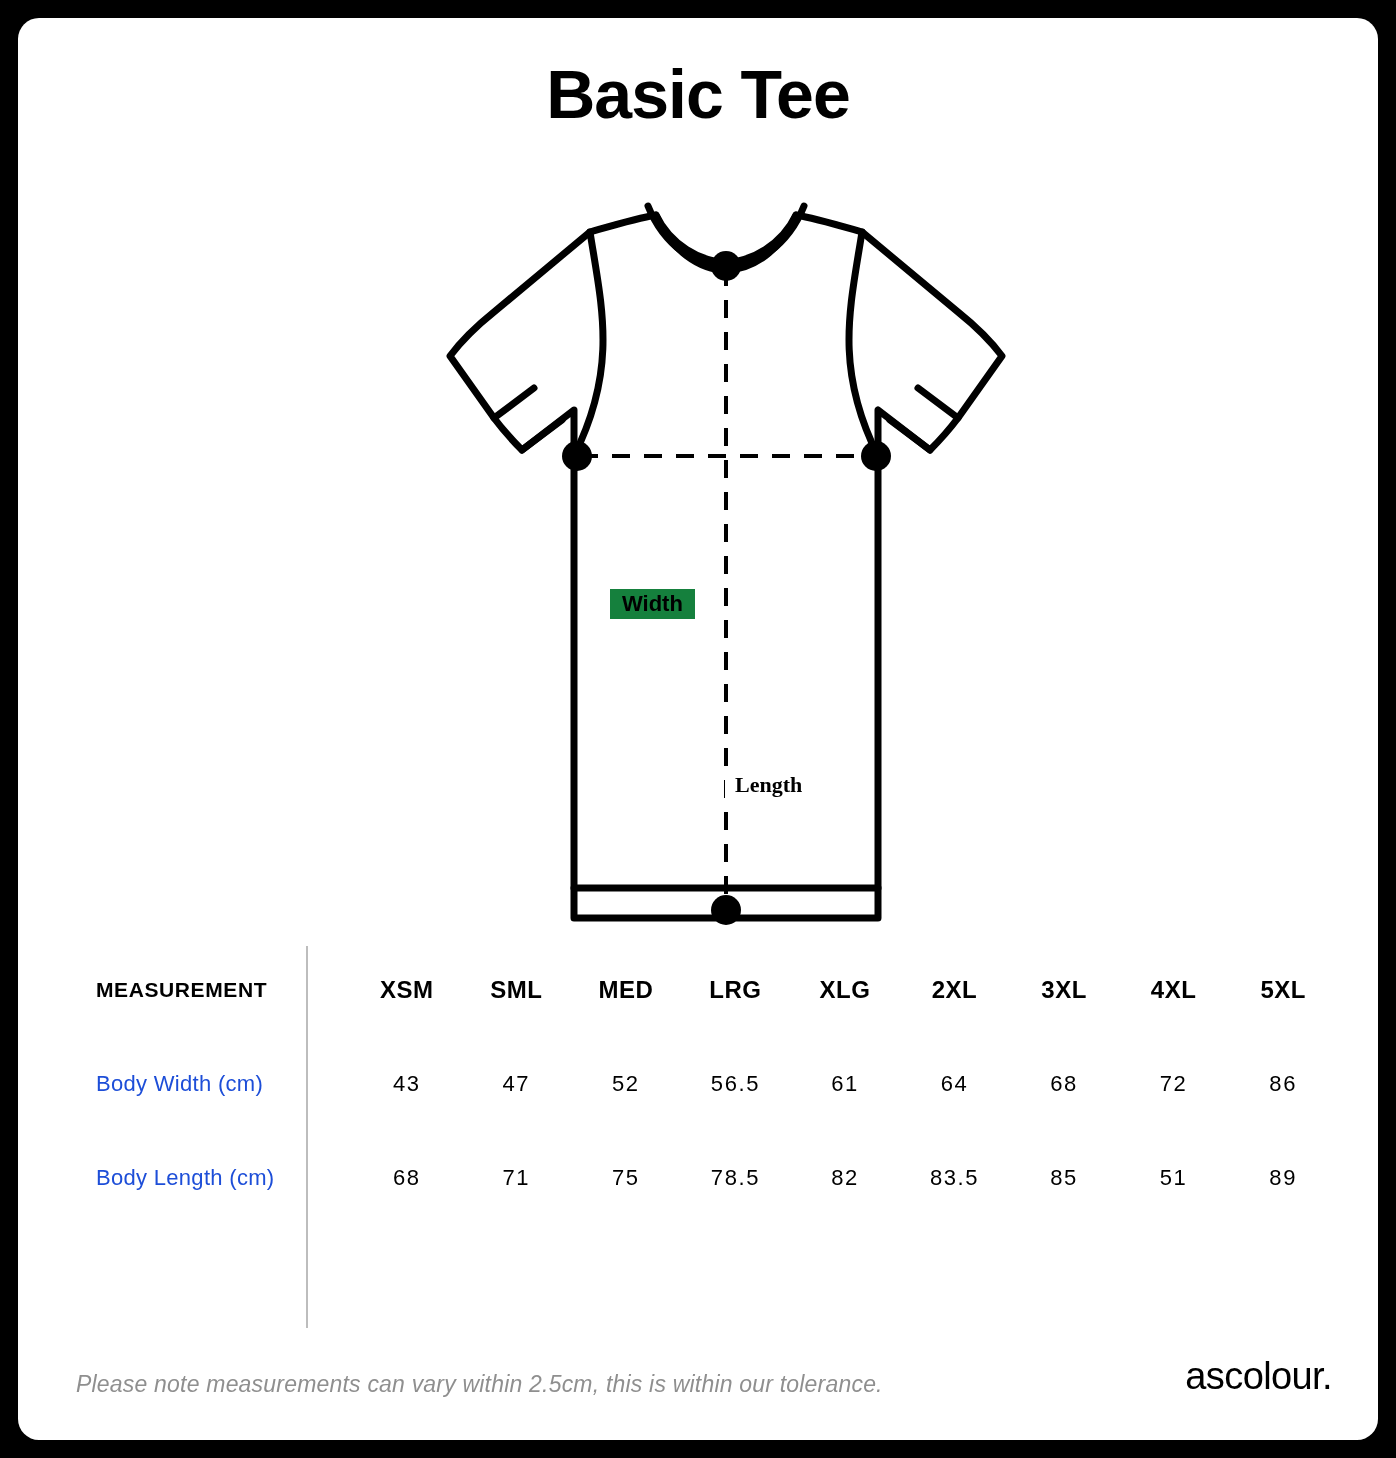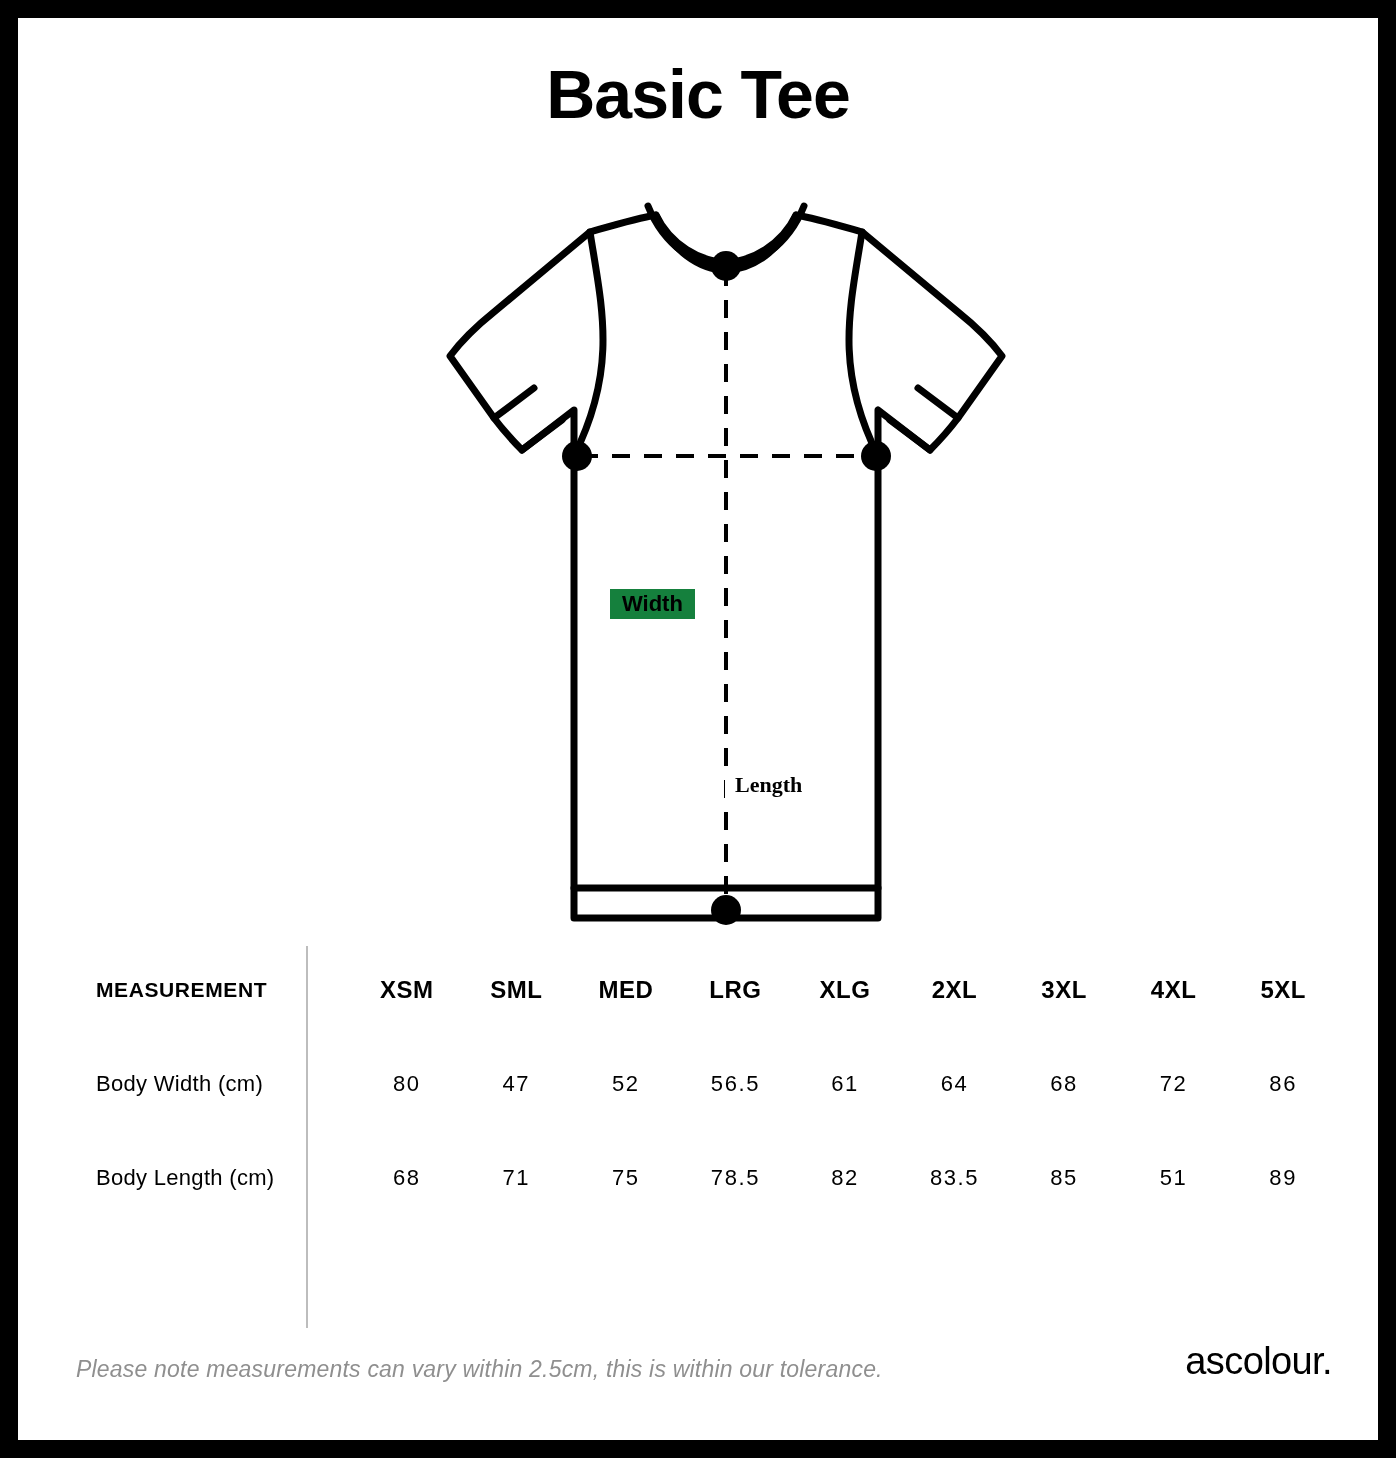--- a/index.html
+++ b/index.html
@@ -20,20 +20,21 @@
     width: 1396px;
     height: 1458px;
     background: #000000;
     padding: 18px;
   }
   .inner {
     position: relative;
     width: 100%;
     height: 100%;
     background: #ffffff;
+    border-radius: 21px;
   }
 
   
   .title {
     position: absolute;
     top: 42px;
     left: 0;
     width: 100%;
     text-align: center;
     font-size: 68px;
@@ -102,21 +103,21 @@
     width: 262px;
     padding-left: 6px;
   }
   table.sizes th.size-head {
     font-weight: bold;
     font-size: 24px;
     letter-spacing: 0.5px;
   }
   table.sizes td.row-label {
     text-align: left;
-    color: #000000;
+    color: #1d4ed8;
     font-size: 22px;
     padding-left: 6px;
     letter-spacing: 0.3px;
   }
   table.sizes td.value {
     letter-spacing: 1.6px;
     font-size: 22px;
   }
   
   .vrule {
@@ -124,21 +125,21 @@
     left: 288px;
     top: 928px;
     width: 2px;
     height: 382px;
     background: #bdbdbd;
   }
 
   
   .footer {
     position: absolute;
-    bottom: 57px;
+    bottom: 42px;
     left: 58px;
     right: 46px;
     display: flex;
     align-items: flex-end;
     justify-content: space-between;
   }
   .note {
     font-size: 23px;
     font-style: italic;
     color: #8f8f8f;
@@ -229,21 +230,21 @@
             <th class="size-head">XLG</th>
             <th class="size-head">2XL</th>
             <th class="size-head">3XL</th>
             <th class="size-head">4XL</th>
             <th class="size-head">5XL</th>
           </tr>
         </thead>
         <tbody>
           <tr>
             <td class="row-label">Body Width (cm)</td>
-            <td class="value">80</td>
+            <td class="value">43</td>
             <td class="value">47</td>
             <td class="value">52</td>
             <td class="value">56.5</td>
             <td class="value">61</td>
             <td class="value">64</td>
             <td class="value">68</td>
             <td class="value">72</td>
             <td class="value">86</td>
           </tr>
           <tr>

